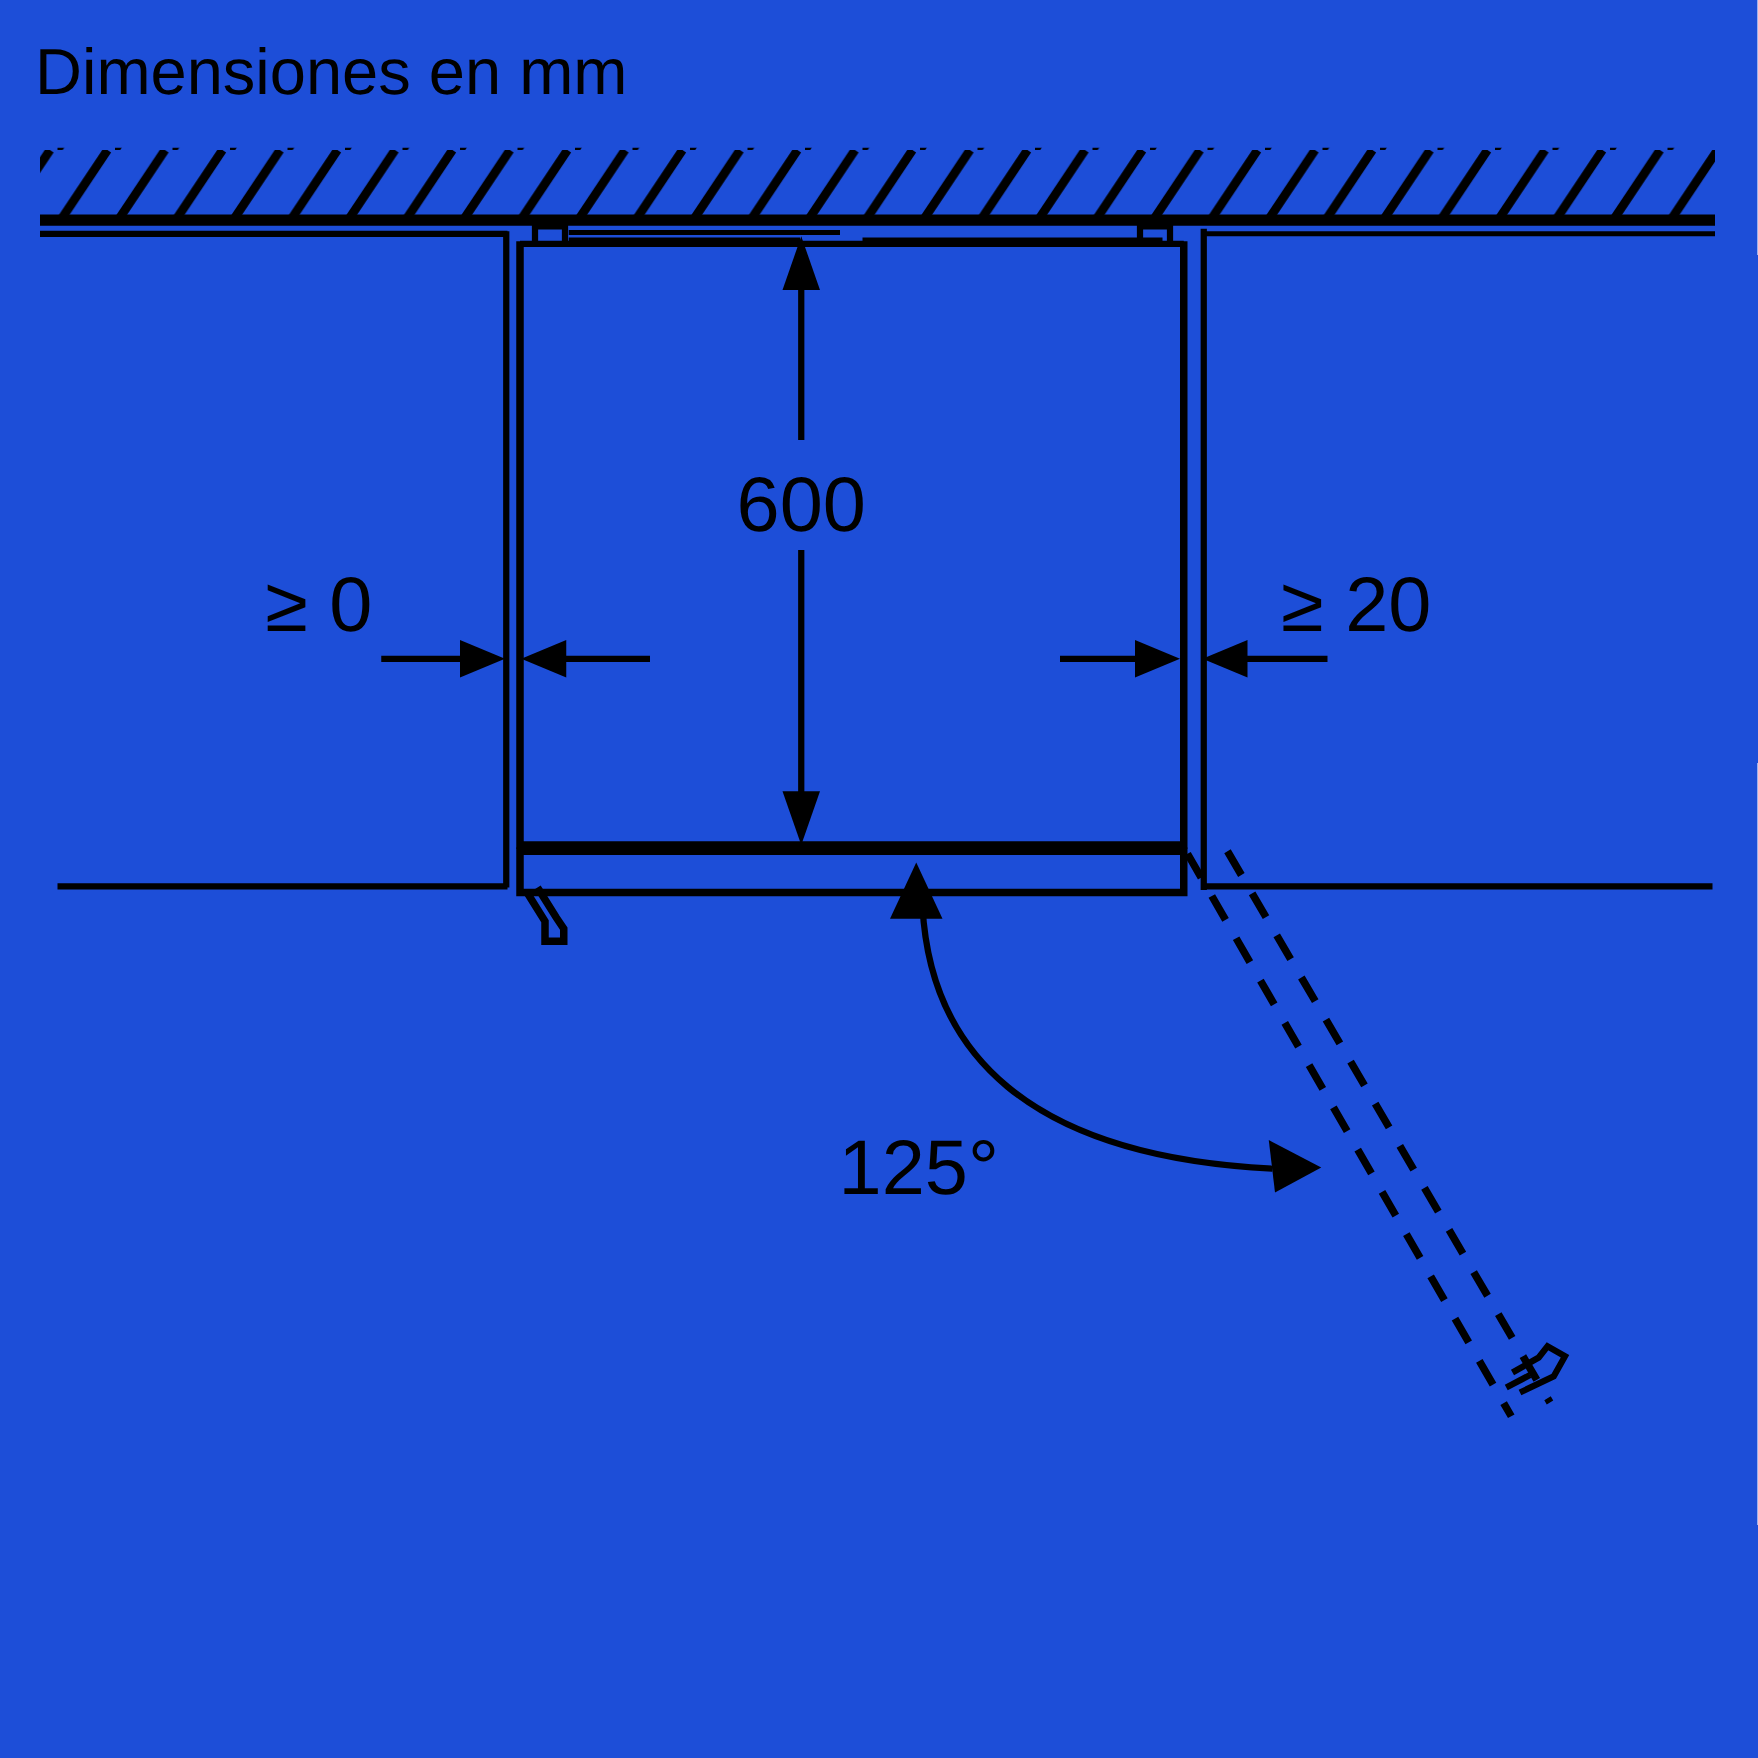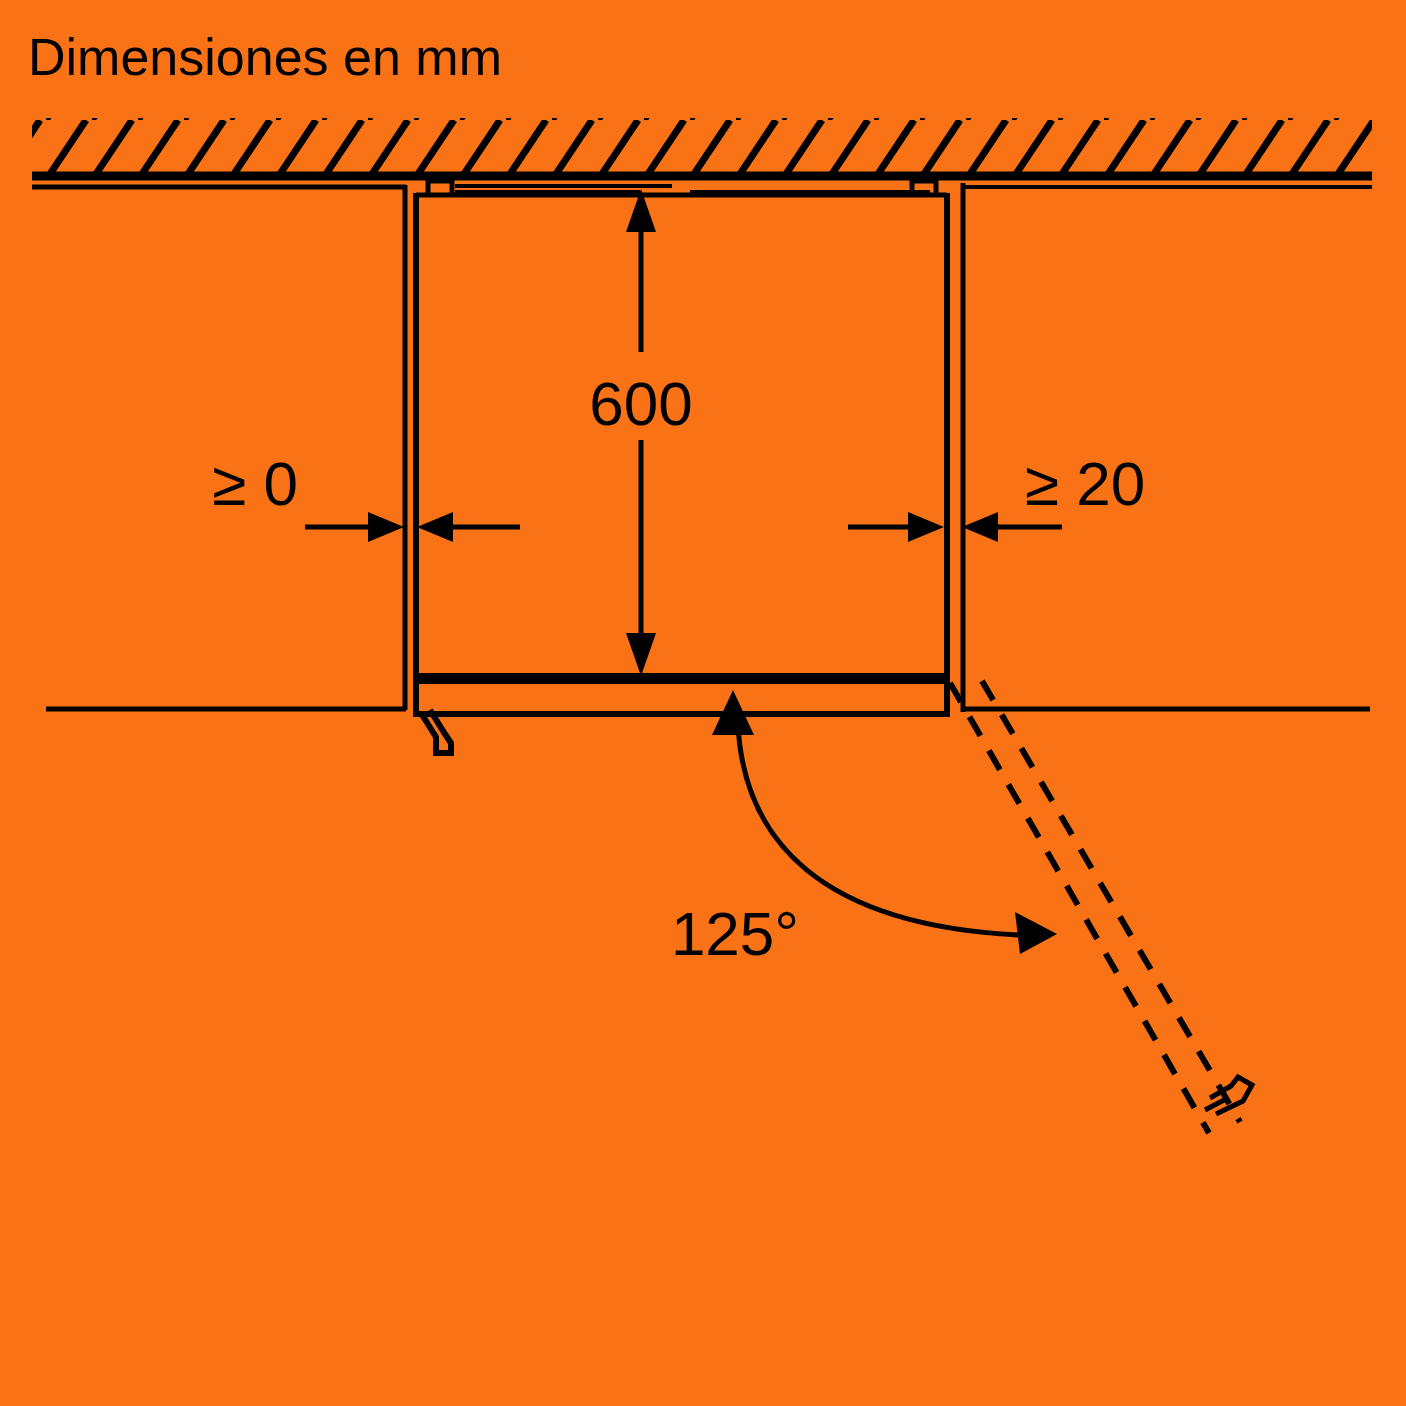--- a/index.html
+++ b/index.html
@@ -12,21 +12,21 @@
     width: 1406px;
     height: 1406px;
     font-family: "Liberation Sans", sans-serif;
     color: #000000;
     overflow: hidden;
   }
   #drawing-root {
     position: relative;
     width: 1406px;
     height: 1406px;
-    background: #f97316;
+    background: #1d4ed8;
   }
   #diagram-svg {
     display: block;
     width: 1406px;
     height: 1406px;
   }
   .dim-text {
     font-family: "Liberation Sans", sans-serif;
     font-weight: 400;
     fill: #000000;

